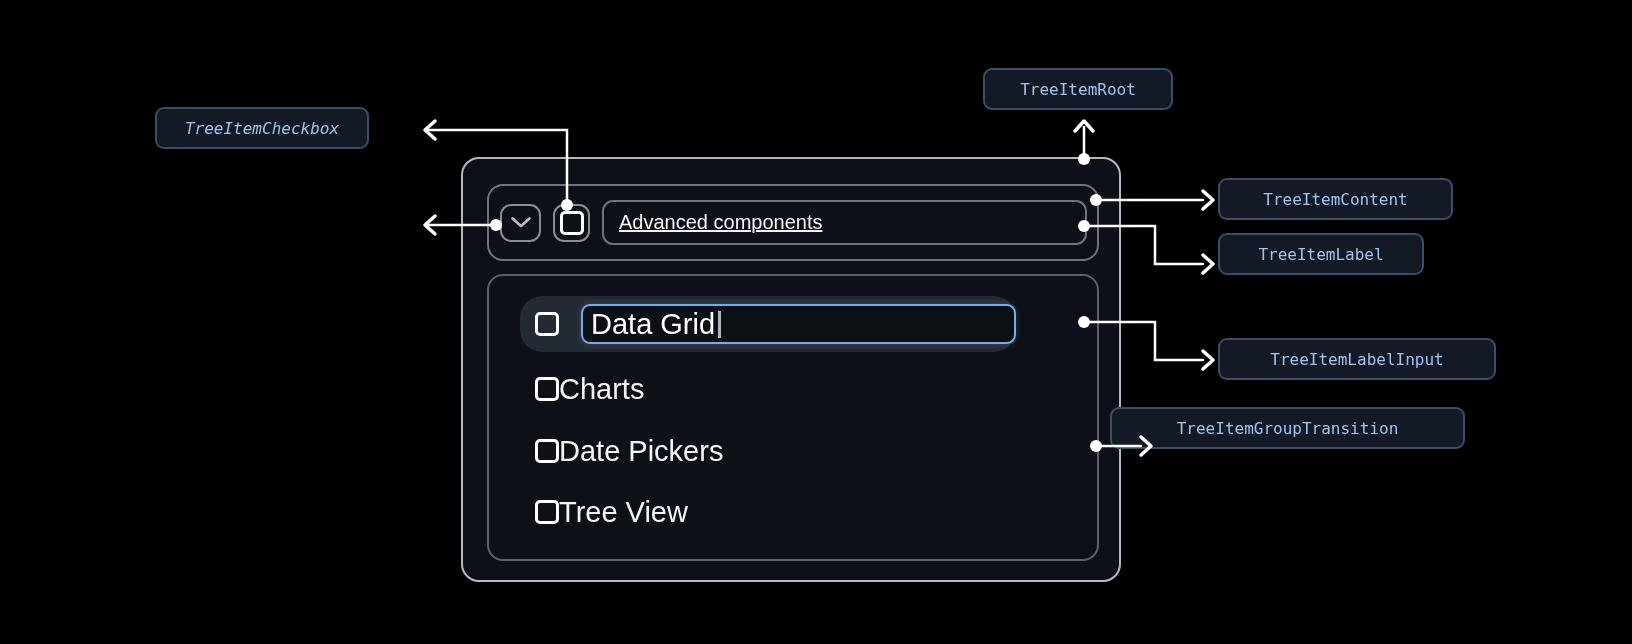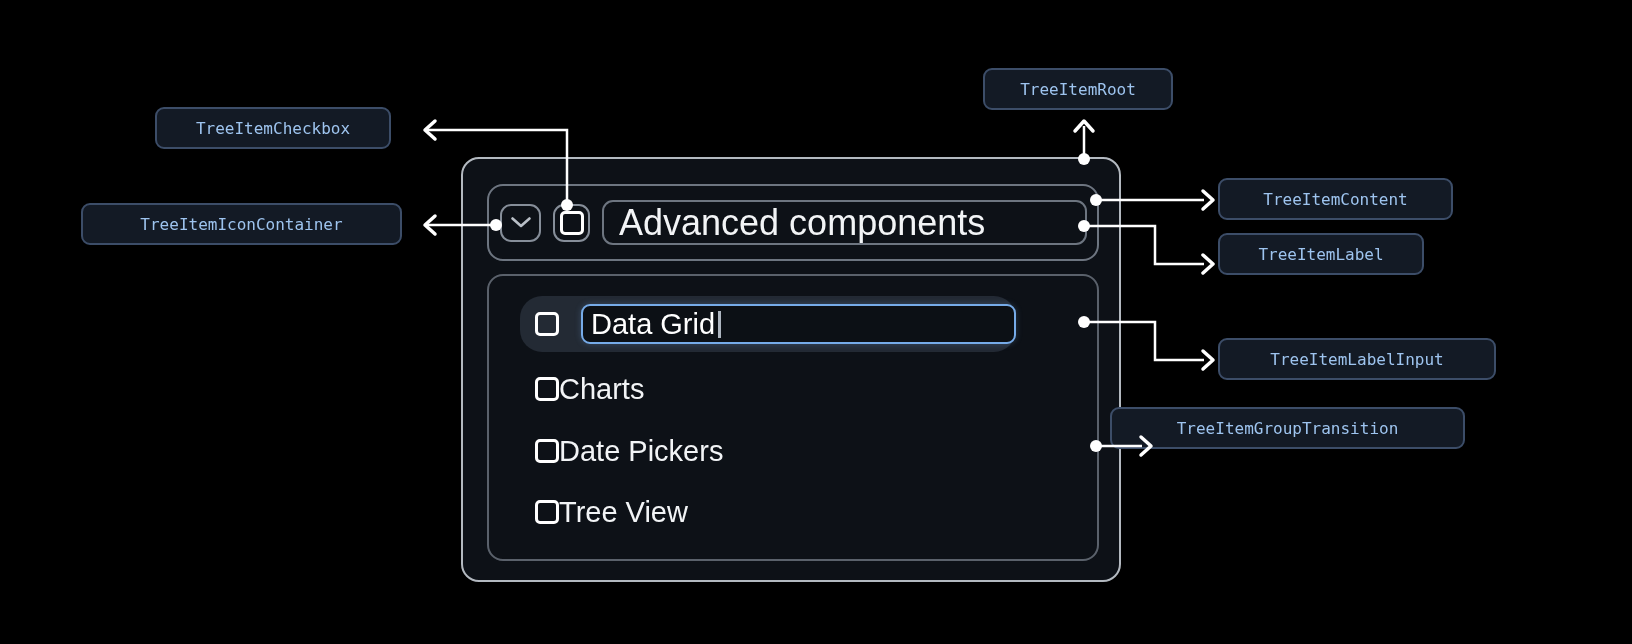--- a/index.html
+++ b/index.html
@@ -12,41 +12,41 @@
 
   .content-box{position:absolute;left:24px;top:25px;width:612px;height:77px;box-sizing:border-box;
                border:2px solid #6d7580;border-radius:16px;display:flex;align-items:center;
                padding:0 10px 0 11px;gap:12px;}
   .icon-container{width:41px;height:38px;box-sizing:border-box;border:2px solid #868e99;border-radius:11px;
                   display:flex;align-items:center;justify-content:center;flex:0 0 auto;cursor:pointer;}
   .checkbox-container{width:37px;height:38px;box-sizing:border-box;border:2px solid #868e99;border-radius:11px;
                   display:flex;align-items:center;justify-content:center;flex:0 0 auto;cursor:pointer;}
   .checkbox-glyph{width:24px;height:24px;box-sizing:border-box;border:3px solid #ffffff;border-radius:5px;}
   .label-box{flex:1 1 auto;height:45px;box-sizing:border-box;border:2px solid #6d7580;border-radius:11px;
-             display:flex;align-items:center;padding-left:15px;font-size:36px;color:#f2f4f6;}
+             display:flex;align-items:center;padding-left:15px;font-size:20px;color:#f2f4f6;text-decoration:underline;}
 
   .group-box{position:absolute;left:24px;top:115px;width:612px;height:287px;box-sizing:border-box;
              border:2px solid #5a616b;border-radius:16px;}
   .row{position:absolute;display:flex;align-items:center;box-sizing:border-box;color:#f2f4f6;font-size:29px;}
   .row .checkbox-glyph{flex:0 0 auto;}
   .row-highlight{left:31px;top:20px;width:496px;height:56px;background:#232a34;border-radius:22px;padding-left:15px;}
   .row-plain{left:31px;width:576px;height:48px;padding-left:15px;}
   .row-label{white-space:nowrap;}
   .edit-input{margin-left:22px;width:505px;height:40px;box-sizing:border-box;border:2px solid #76abe8;
               border-radius:9px;background:#0c1015;display:flex;align-items:center;padding-left:8px;
               box-shadow:0 0 6px rgba(118,171,232,.25);cursor:text;}
   .edit-input .value{font-size:29px;color:#ffffff;white-space:nowrap;}
   .caret{width:3px;height:27px;background:#aeb6c0;margin-left:3px;}
 
   
   .badge{position:absolute;box-sizing:border-box;height:42px;background:#131a25;border:2px solid #3c4d68;
          border-radius:9px;color:#9ec4ef;font-family:"DejaVu Sans Mono",monospace;font-size:16px;
          display:flex;align-items:center;justify-content:center;white-space:nowrap;z-index:5;}
   .b-root{left:983px;top:68px;width:190px;}
-  .b-checkbox{left:155px;top:107px;width:236px;}
+  .b-checkbox{left:155px;top:107px;width:214px;font-style:italic;}
   .b-iconcontainer{left:81px;top:203px;width:321px;}
   .b-content{left:1218px;top:178px;width:235px;}
   .b-label{left:1218px;top:233px;width:206px;}
   .b-labelinput{left:1218px;top:338px;width:278px;}
   .b-grouptransition{left:1110px;top:407px;width:355px;}
 
   
   .overlay{position:absolute;left:0;top:0;z-index:10;pointer-events:none;}
   .shaft{stroke:#ffffff;stroke-width:2.5;fill:none;}
   .head{stroke:#ffffff;stroke-width:3.5;fill:none;stroke-linecap:round;stroke-linejoin:round;}
@@ -96,21 +96,20 @@
       <div class="row row-plain" style="top:212px">
         <span class="checkbox-glyph"></span>
         <span class="row-label">Tree View</span>
       </div>
 
     </div>
   </div>
 
   <div class="badge b-root">TreeItemRoot</div>
   <div class="badge b-checkbox">TreeItemCheckbox</div>
-  <div class="badge b-iconcontainer">TreeItemIconContainer</div>
   <div class="badge b-content">TreeItemContent</div>
   <div class="badge b-label">TreeItemLabel</div>
   <div class="badge b-labelinput">TreeItemLabelInput</div>
   <div class="badge b-grouptransition">TreeItemGroupTransition</div>
 
   <svg class="overlay" width="1632" height="644" viewBox="0 0 1632 644">
 
     <g>
       <path class="shaft" d="M1084,159 V126"></path>
       <path class="head" d="M1075,131 L1084,121 L1093,131"></path>

